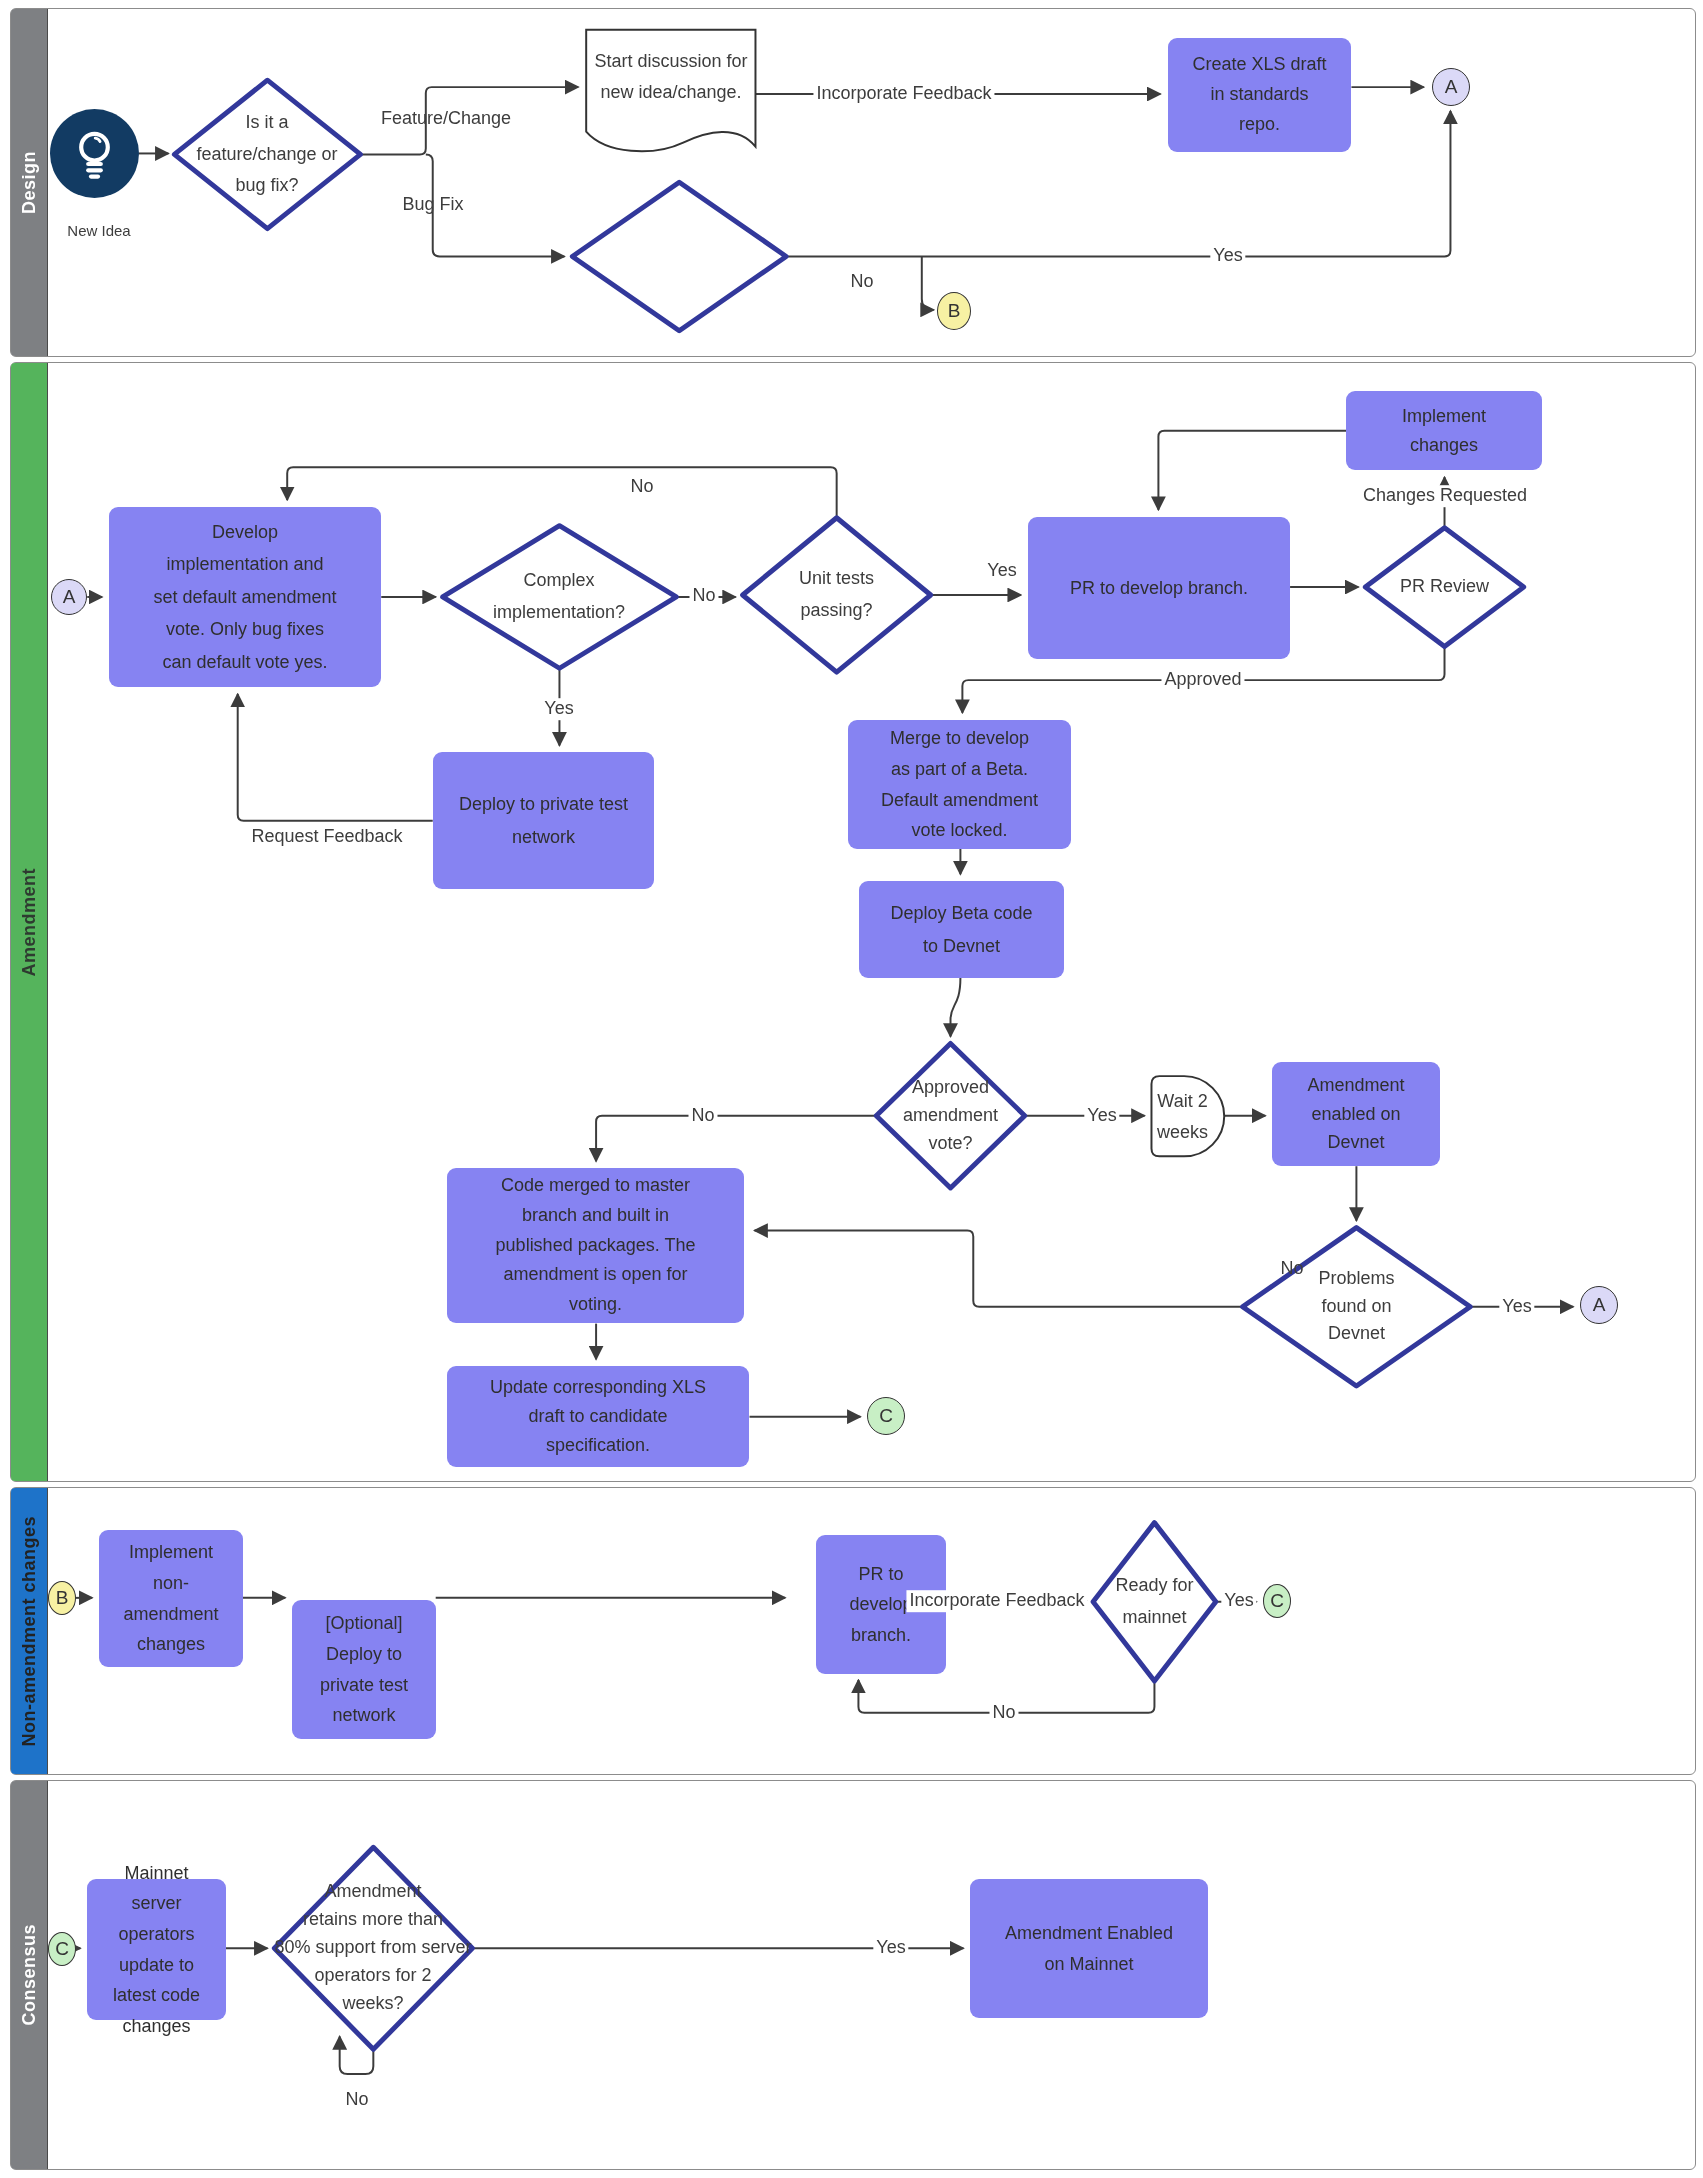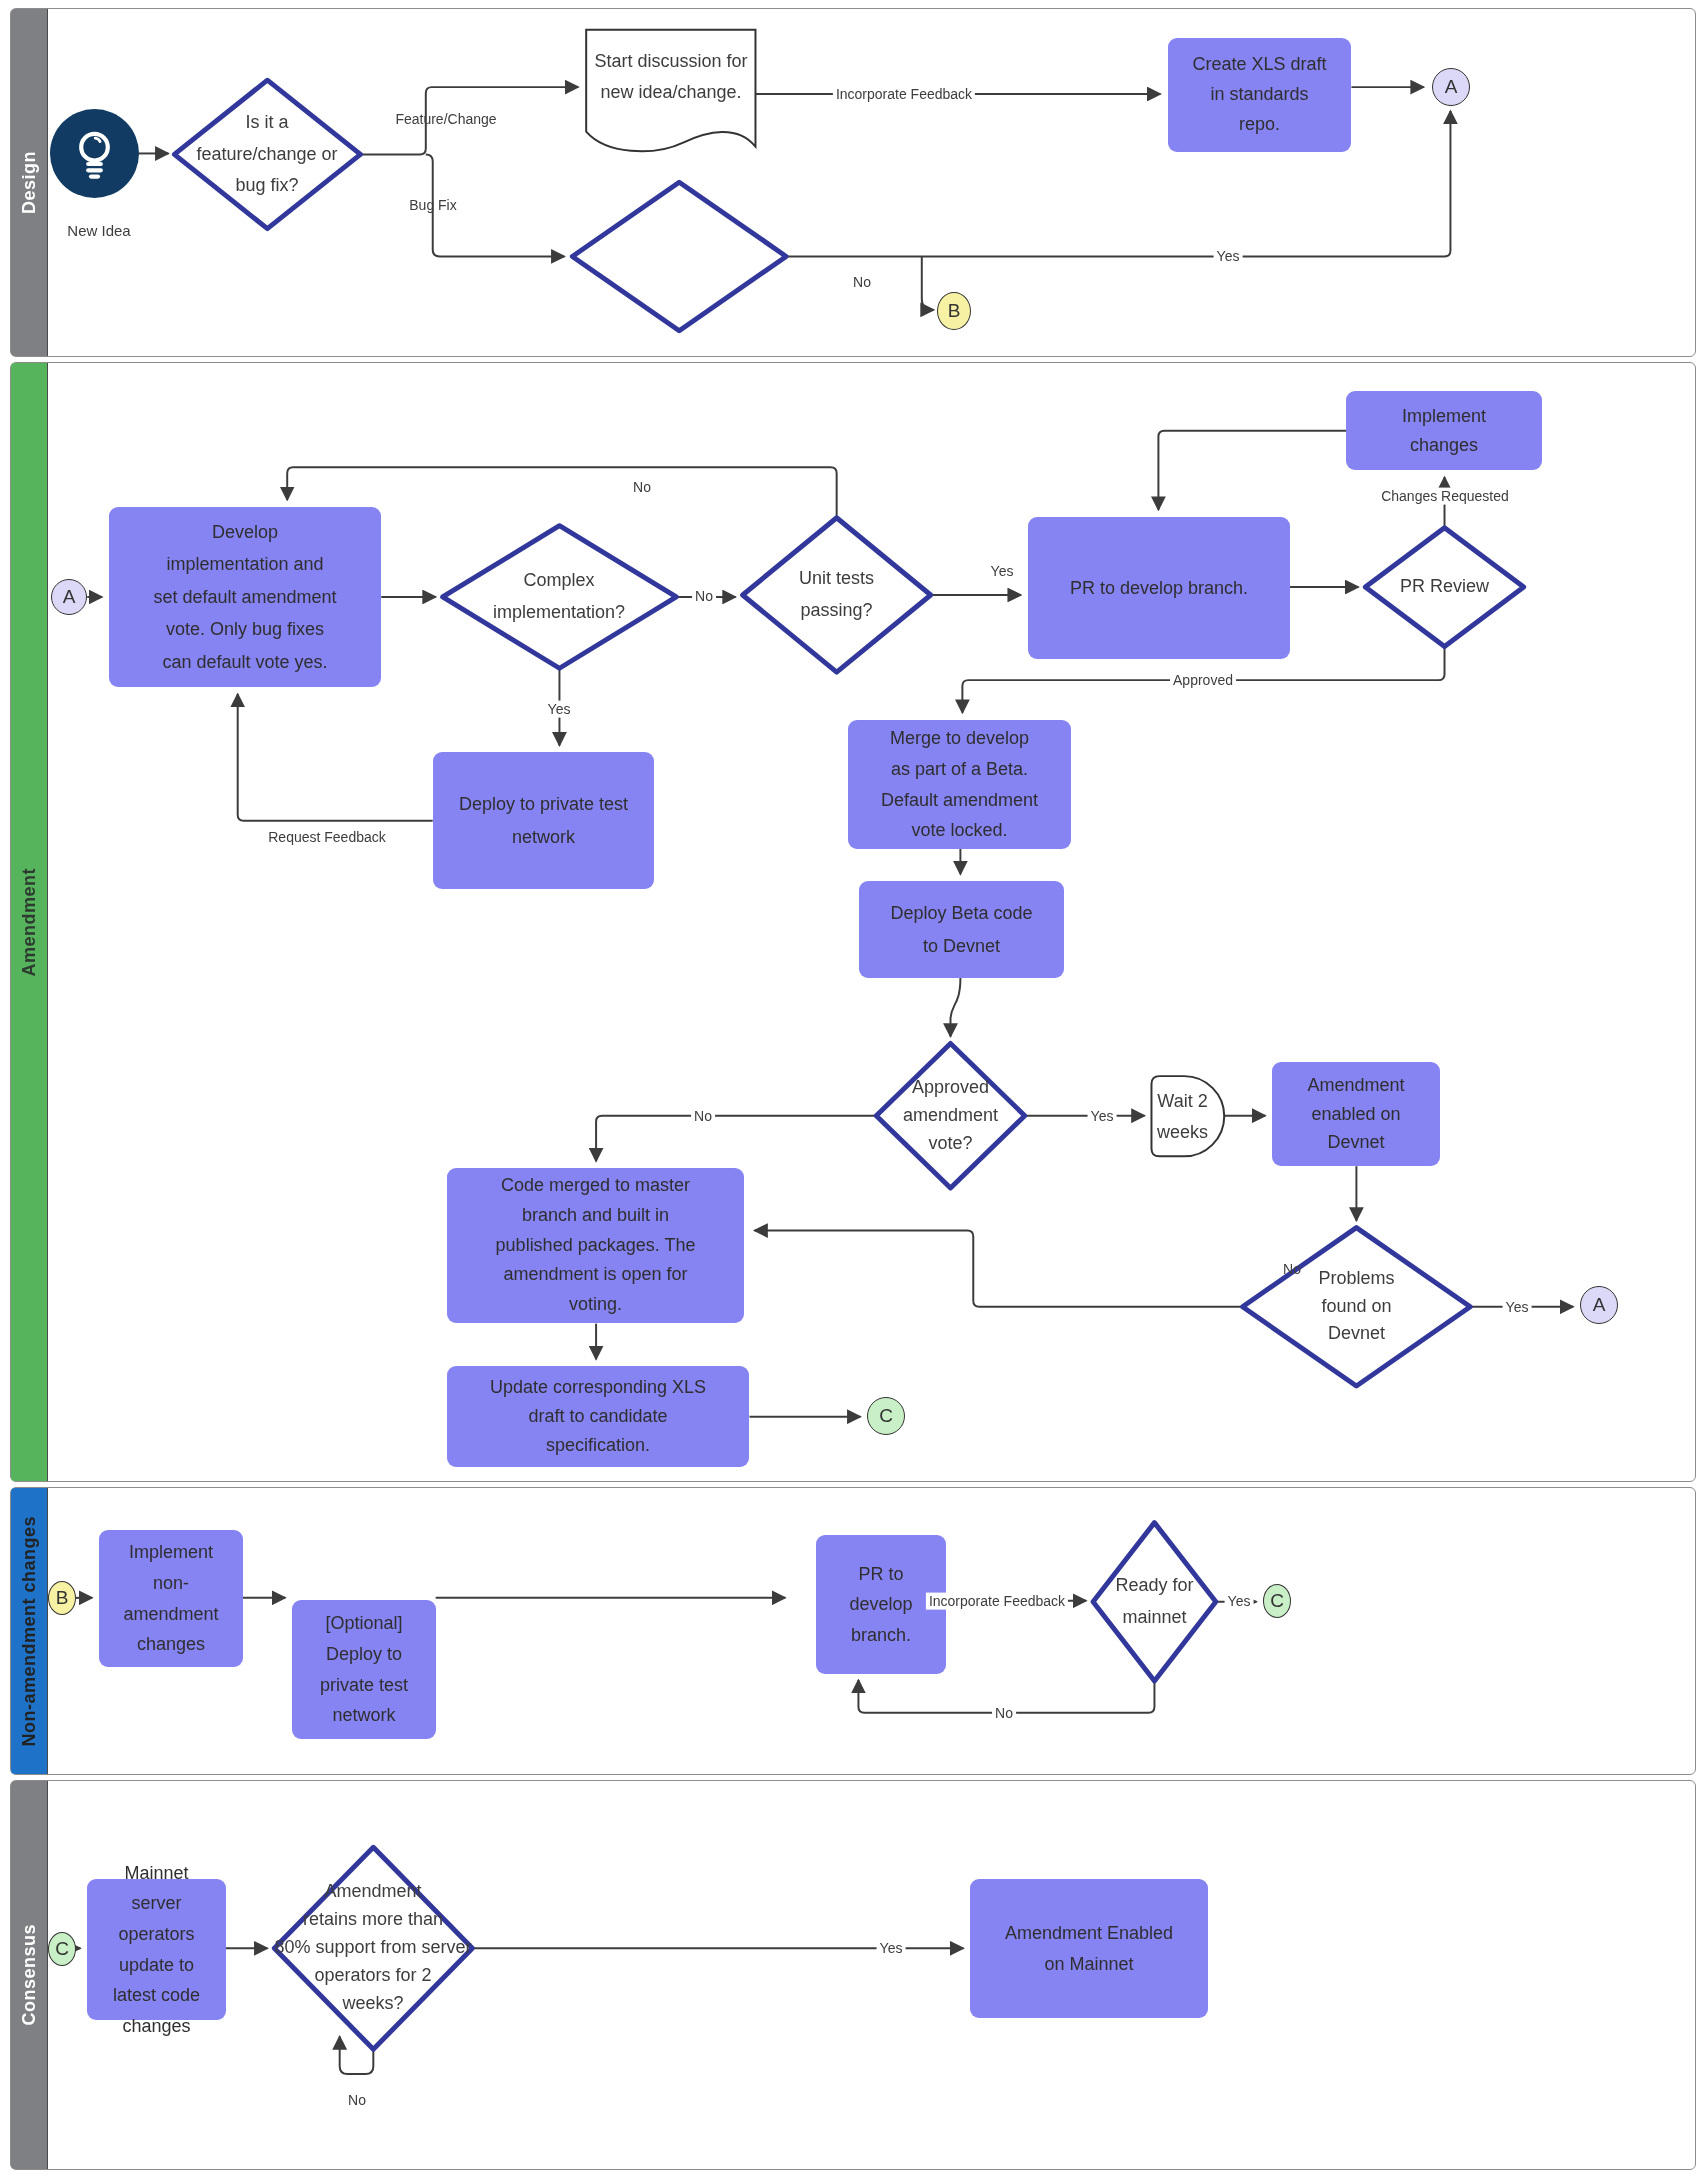--- a/index.html
+++ b/index.html
@@ -20,21 +20,21 @@
   .canvas{position:relative;width:1704px;height:2178px;background:#fff;overflow:hidden;}
   .lane{position:absolute;left:10px;width:1686px;border:1.6px solid #8C8C8C;border-radius:6px;background:#fff;box-sizing:border-box;}
   .lane-bar{position:absolute;left:0;top:0;bottom:0;width:36px;border-right:1.5px solid #4a4a4a;border-radius:4px 0 0 4px;display:flex;align-items:center;justify-content:center;}
   .lane-bar span{writing-mode:vertical-rl;transform:rotate(180deg);font-size:18px;font-weight:bold;letter-spacing:0.5px;white-space:nowrap;}
   .wires{position:absolute;left:0;top:0;}
   .node{position:absolute;display:flex;align-items:center;justify-content:center;text-align:center;white-space:pre-line;box-sizing:border-box;}
   .pbox{background:var(--process_fill);border-radius:9px;font-size:18px;line-height:1.8;color:#2f2f2f;padding:2px 22px;}
   .dtext{font-size:18px;line-height:1.75;color:#3d3d3d;background:transparent;}
   .shtext{font-size:18px;line-height:1.7;color:#3d3d3d;}
   .conn{position:absolute;border:1.8px solid #333;border-radius:50%;display:flex;align-items:center;justify-content:center;font-size:19px;color:#333;box-sizing:border-box;}
-  .elabel{position:absolute;transform:translate(-50%,-50%);font-size:14px;color:#3d3d3d;background:#fff;padding:0 3px;white-space:nowrap;line-height:1.2;}
+  .elabel{position:absolute;transform:translate(-50%,-50%);font-size:18px;color:#3d3d3d;background:#fff;padding:0 3px;white-space:nowrap;line-height:1.2;}
   .plain{background:transparent;}
   .idea{position:absolute;border-radius:50%;background:var(--idea_circle);display:flex;align-items:center;justify-content:center;}
 </style>
 </head>
 <body>
 
 <div class="canvas">
 
   <div class="lane" style="top:8px;height:349px;">
     <div class="lane-bar" style="background:var(--lane_design);">

